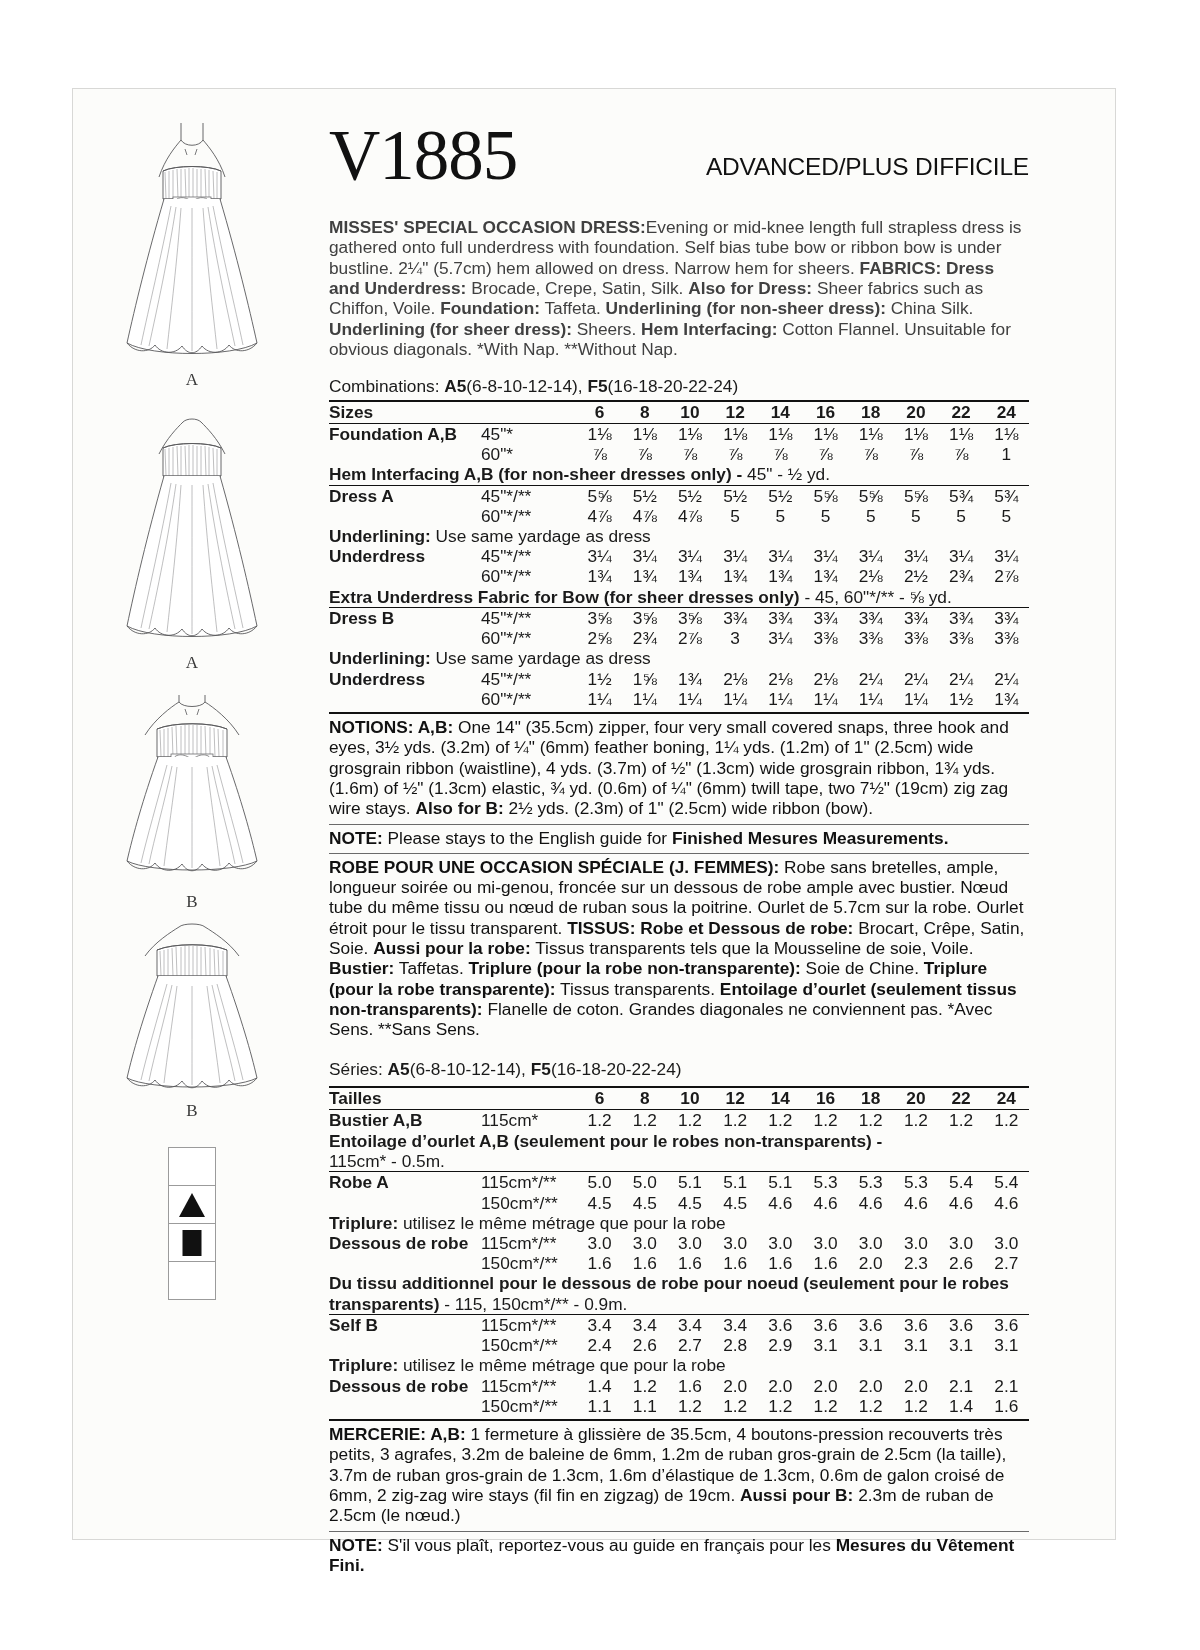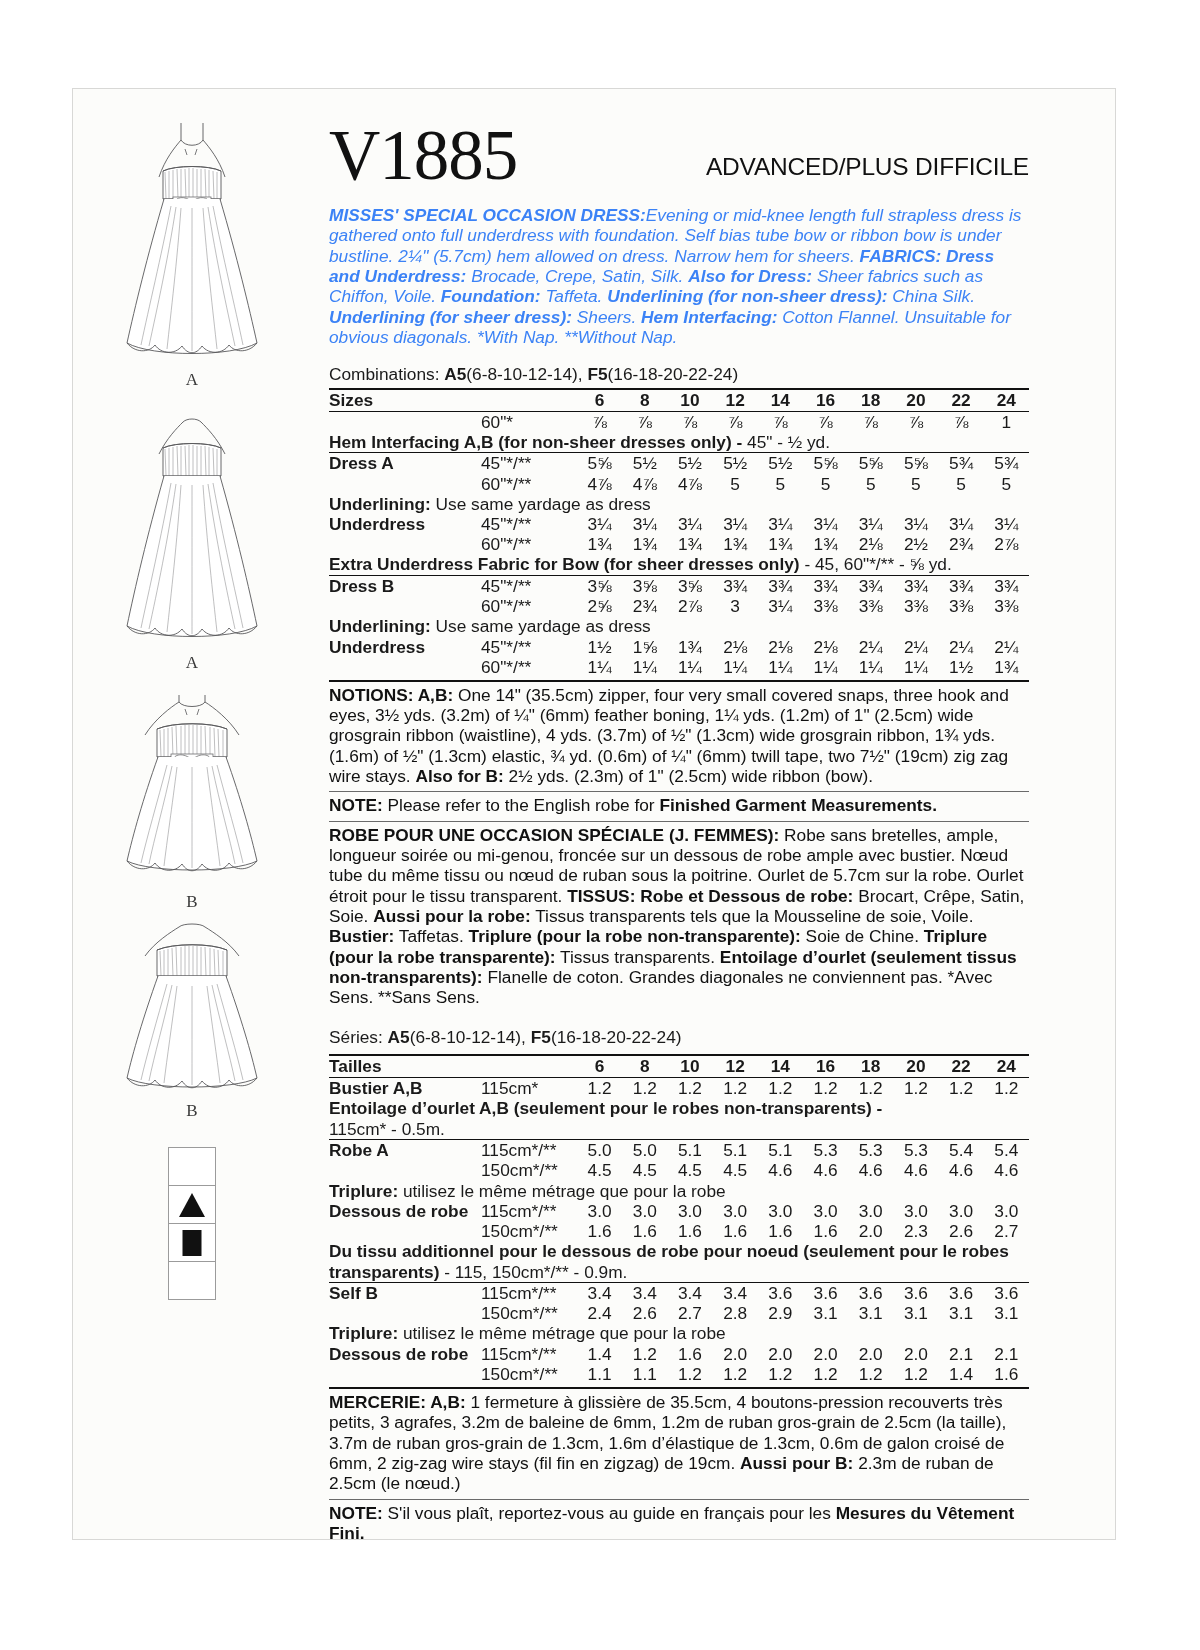--- a/index.html
+++ b/index.html
@@ -82,26 +82,25 @@
     letter-spacing:-1px;
     color:#111;
   }
   .difficulty{
     font-size:24.5px;
     letter-spacing:-0.2px;
     color:#111;
     padding-bottom:8px;
   }
   .desc{
-    margin-top:16px;
+    margin-top:28px;
     font-size:17.3px;
     line-height:1.175;
     text-align:left;
-    color:#3b82f6;
-    font-style:italic;
+    color:#404040;
   }
   .desc b{font-weight:bold;}
   .combo{
     margin-top:17px;
     font-size:17.3px;
     line-height:1.2;
   }
   
   table.yd{
     border-collapse:collapse;
@@ -303,20 +302,34 @@
         <td class="c-v">10</td>
         <td class="c-v">12</td>
         <td class="c-v">14</td>
         <td class="c-v">16</td>
         <td class="c-v">18</td>
         <td class="c-v">20</td>
         <td class="c-v">22</td>
         <td class="c-v">24</td>
       </tr>
       <tr class="rowline">
+        <td class="c-lbl">Foundation A,B</td>
+        <td class="c-w">45"*</td>
+        <td class="c-v">1⅛</td>
+              <td class="c-v">1⅛</td>
+              <td class="c-v">1⅛</td>
+              <td class="c-v">1⅛</td>
+              <td class="c-v">1⅛</td>
+              <td class="c-v">1⅛</td>
+              <td class="c-v">1⅛</td>
+              <td class="c-v">1⅛</td>
+              <td class="c-v">1⅛</td>
+              <td class="c-v">1⅛</td>
+      </tr>
+      <tr class="rowline">
         <td class="c-lbl"></td>
         <td class="c-w">60"*</td>
         <td class="c-v">⅞</td>
               <td class="c-v">⅞</td>
               <td class="c-v">⅞</td>
               <td class="c-v">⅞</td>
               <td class="c-v">⅞</td>
               <td class="c-v">⅞</td>
               <td class="c-v">⅞</td>
               <td class="c-v">⅞</td>
@@ -448,21 +461,21 @@
               <td class="c-v">1¾</td>
       </tr>
     </tbody>
         </table>
 
     <div class="para sep-thick blockpad">
       <b>NOTIONS: A,B:</b><span> One 14" (35.5cm) zipper, four very small covered snaps, three hook and eyes, 3½ yds. (3.2m) of ¼" (6mm) feather boning, 1¼ yds. (1.2m) of 1" (2.5cm) wide grosgrain ribbon (waistline), 4 yds. (3.7m) of ½" (1.3cm) wide grosgrain ribbon, 1¾ yds. (1.6m) of ½" (1.3cm) elastic, ¾ yd. (0.6m) of ¼" (6mm) twill tape, two 7½" (19cm) zig zag wire stays. </span><b>Also for B:</b><span> 2½ yds. (2.3m) of 1" (2.5cm) wide ribbon (bow).</span>
     </div>
 
     <div class="para sep-hair blockpad">
-      <b>NOTE:</b><span> Please refer to the English robe for </span><b>Finished Garment Measurements.</b>
+      <b>NOTE:</b><span> Please stays to the English guide for </span><b>Finished Mesures Measurements.</b>
     </div>
 
     <div class="para sep-hair blockpad">
       <b>ROBE POUR UNE OCCASION SPÉCIALE (J. FEMMES):</b><span> Robe sans bretelles, ample, longueur soirée ou mi-genou, froncée sur un dessous de robe ample avec bustier. Nœud tube du même tissu ou nœud de ruban sous la poitrine. Ourlet de 5.7cm sur la robe. Ourlet étroit pour le tissu transparent. </span><b>TISSUS: Robe et Dessous de robe:</b><span> Brocart, Crêpe, Satin, Soie. </span><b>Aussi pour la robe:</b><span> Tissus transparents tels que la Mousseline de soie, Voile. </span><b>Bustier:</b><span> Taffetas. </span><b>Triplure (pour la robe non-transparente):</b><span> Soie de Chine. </span><b>Triplure (pour la robe transparente):</b><span> Tissus transparents. </span><b>Entoilage d’ourlet (seulement tissus non-transparents):</b><span> Flanelle de coton. Grandes diagonales ne conviennent pas. *Avec Sens. **Sans Sens.</span>
     </div>
 
     <div class="combo" style="margin-top:16px;">
       <span>Séries: </span><b>A5</b><span>(6-8-10-12-14), </span><b>F5</b><span>(16-18-20-22-24)</span>
     </div>
 

